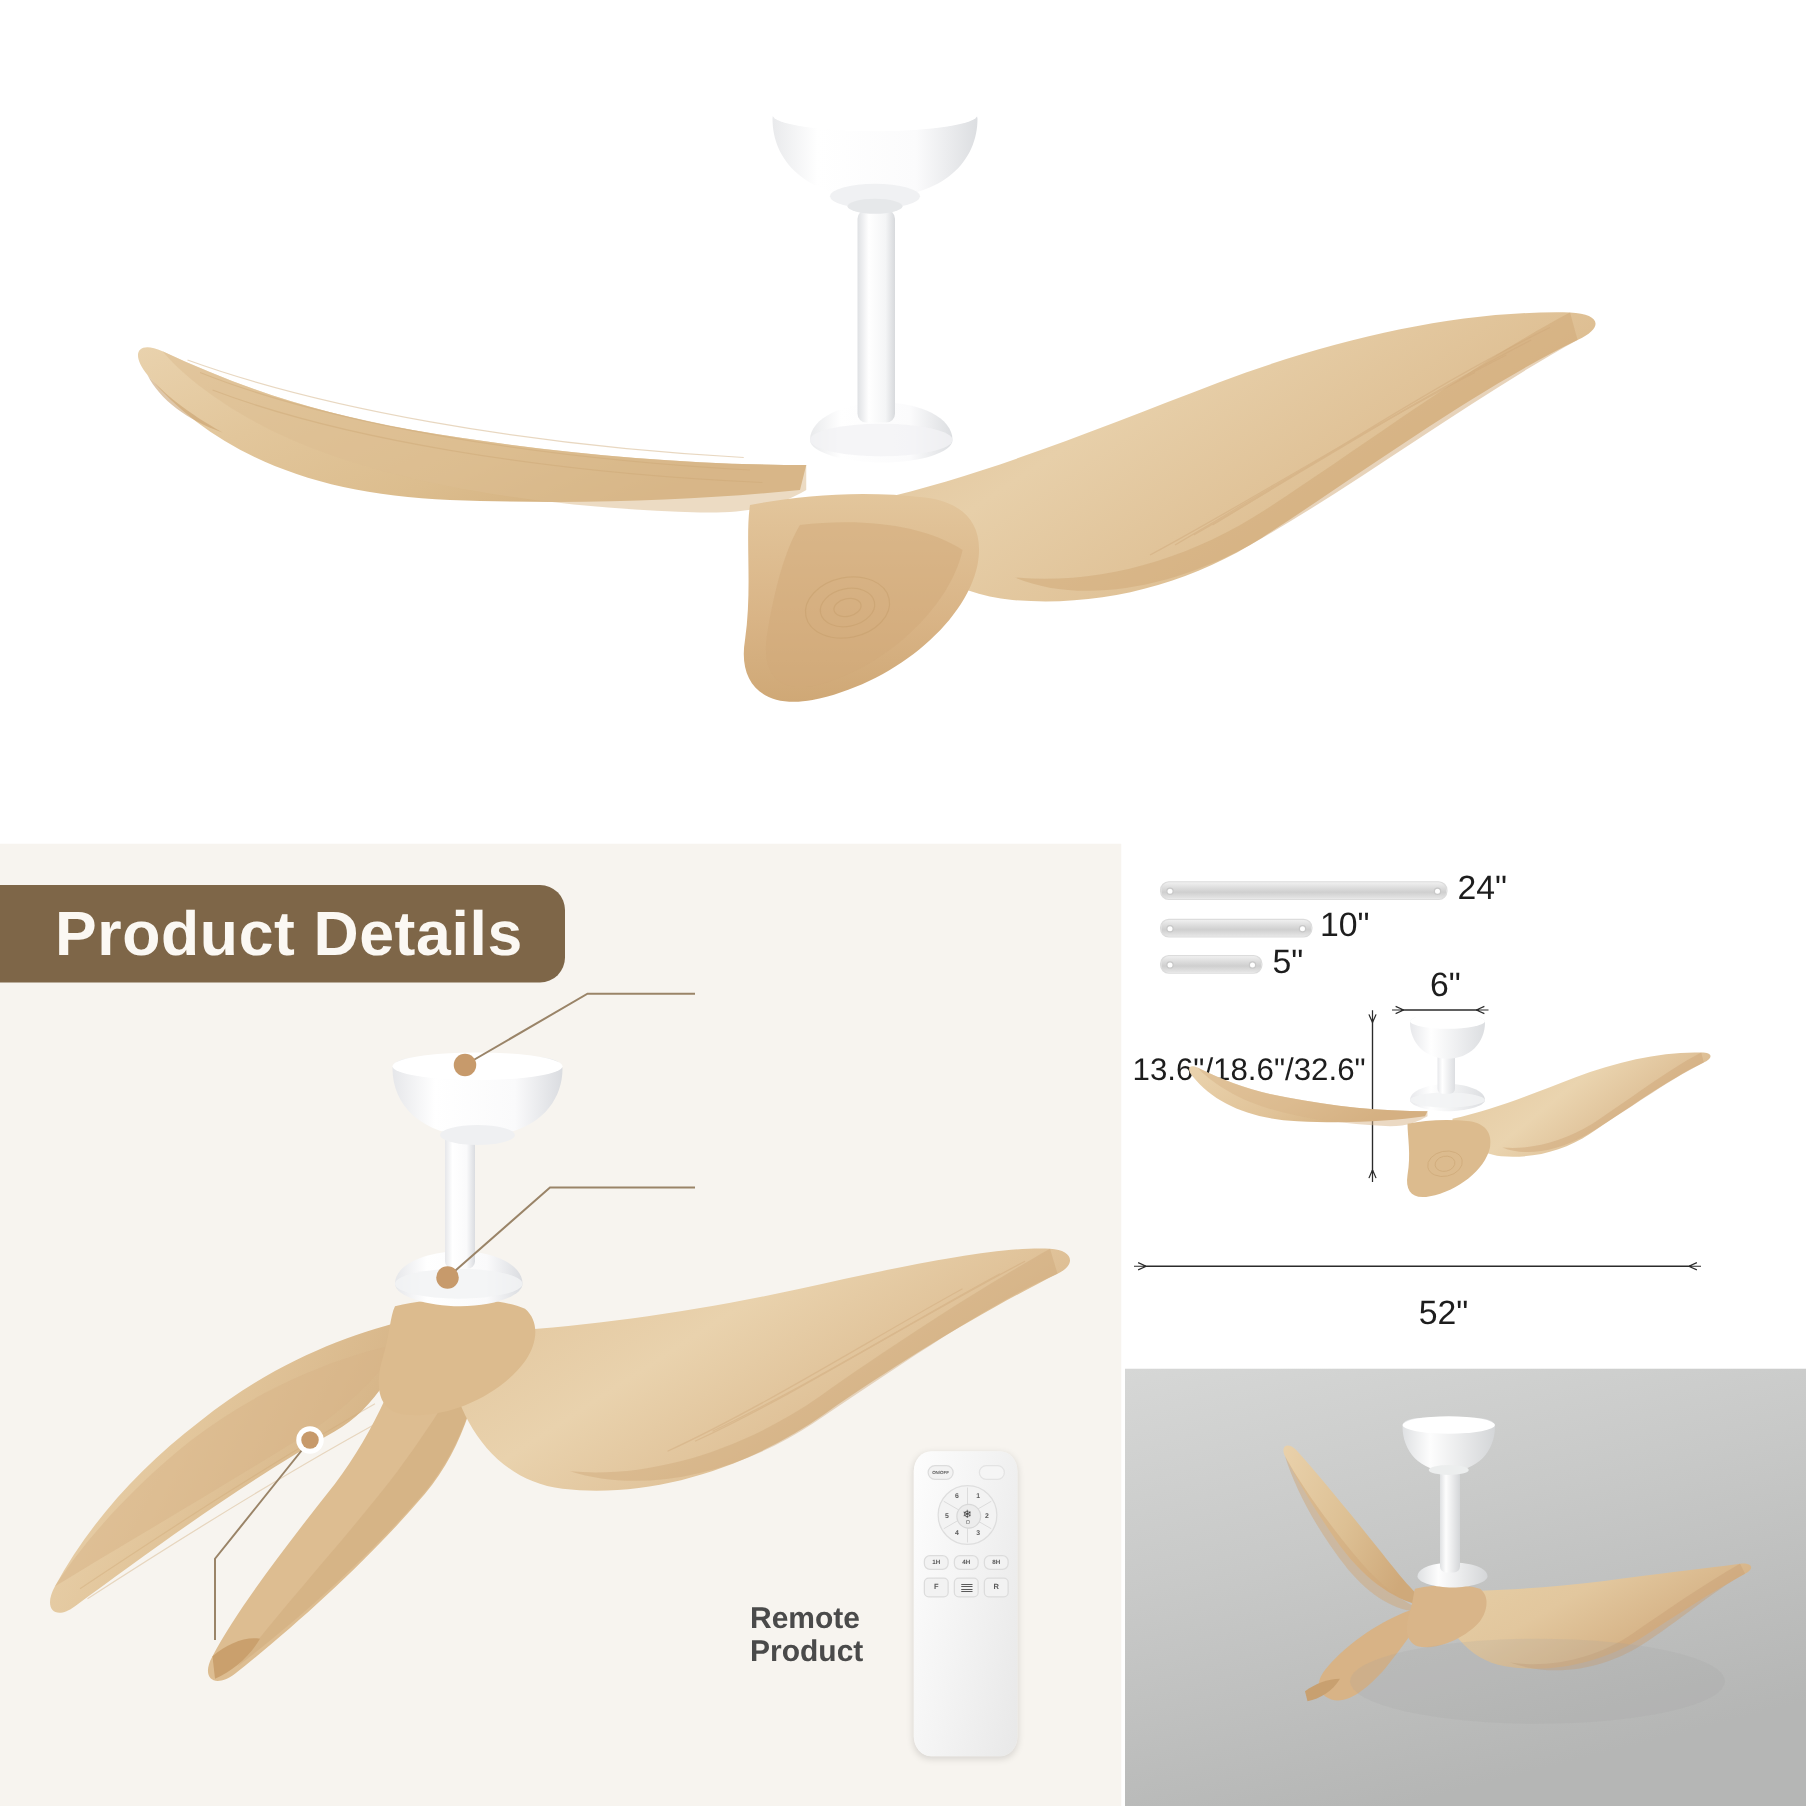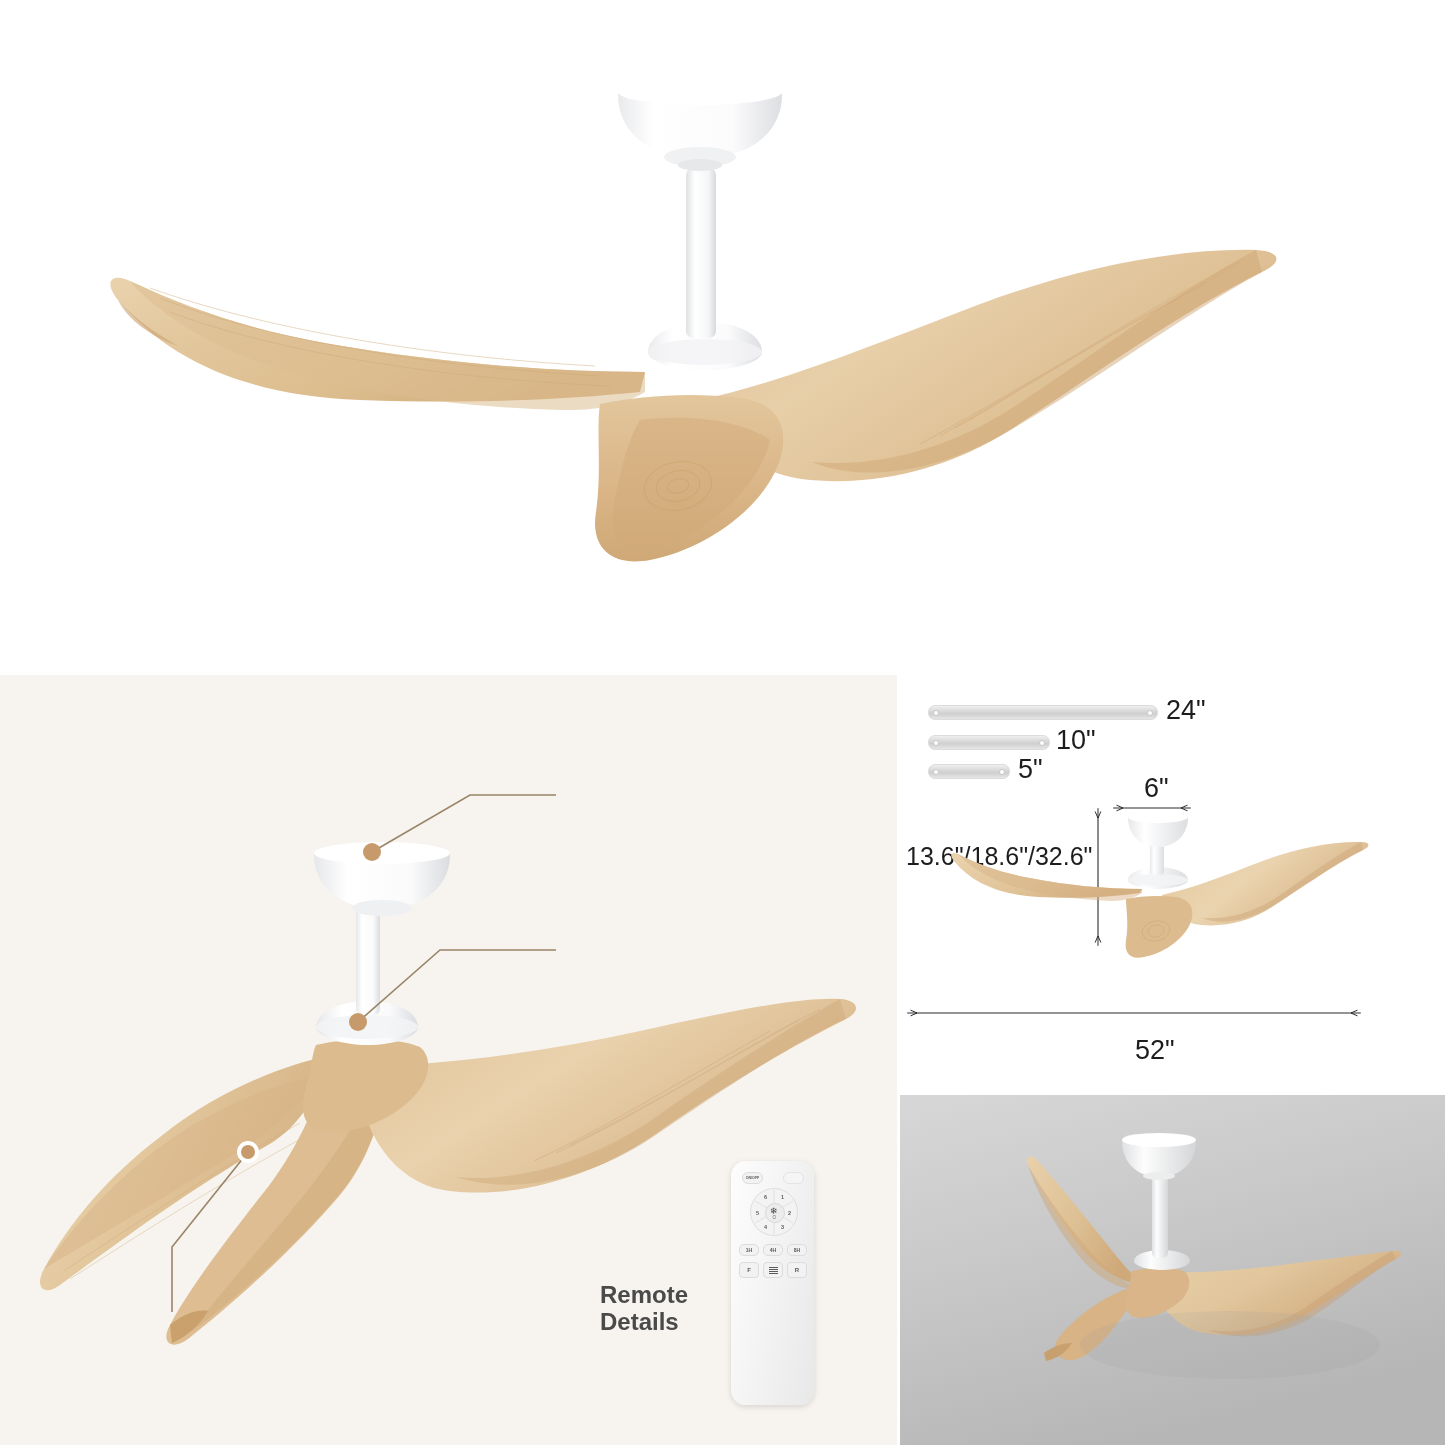--- a/index.html
+++ b/index.html
@@ -139,20 +139,23 @@
       <path d="M618 95 C618 82 658 84 700 84 C742 84 782 82 782 95
                C782 128 756 158 700 158 C644 158 618 128 618 95 Z" fill="url(#whiteBody)"></path>
       <ellipse cx="700" cy="92" rx="82" ry="13" fill="#ffffff"></ellipse>
       <ellipse cx="700" cy="157" rx="36" ry="10" fill="#f0f1f3"></ellipse>
       <ellipse cx="700" cy="165" rx="22" ry="6" fill="#e6e8ea"></ellipse>
     </svg>
   </div>
 
   <div class="details-panel">
 
+    <div class="banner">
+      <span class="banner-text">Product Details</span>
+    </div>
 
     <svg width="897" height="770" viewBox="0 0 897 770" style="position:absolute;left:0;top:0;">
       <defs>
         <linearGradient id="dWoodL" x1="0" y1="0" x2="1" y2="0.4">
           <stop offset="0%" stop-color="#ebd6b4"></stop>
           <stop offset="45%" stop-color="#e3c79d"></stop>
           <stop offset="100%" stop-color="#d4b183"></stop>
         </linearGradient>
         <linearGradient id="dWoodR" x1="0" y1="0" x2="1" y2="0.6">
           <stop offset="0%" stop-color="#e0c298"></stop>
@@ -223,21 +226,21 @@
       <circle cx="248" cy="477" r="7" fill="#c79a6b"></circle>
     </svg>
 
   </div>
 
   <style>
   </style>
 
   <div class="remote-label">
     <div>Remote</div>
-    <div>Details</div>
+    <div>Product</div>
   </div>
 
   <div class="remote">
 
     <div class="rm-btn rm-top" style="left:11px;">
       <span style="font-size:3.6px;">ON/OFF</span>
     </div>
     <div class="rm-btn rm-top" style="left:52px;border-color:#e3e3e3;background:#f5f5f5;"></div>
 
     <div class="dial">

